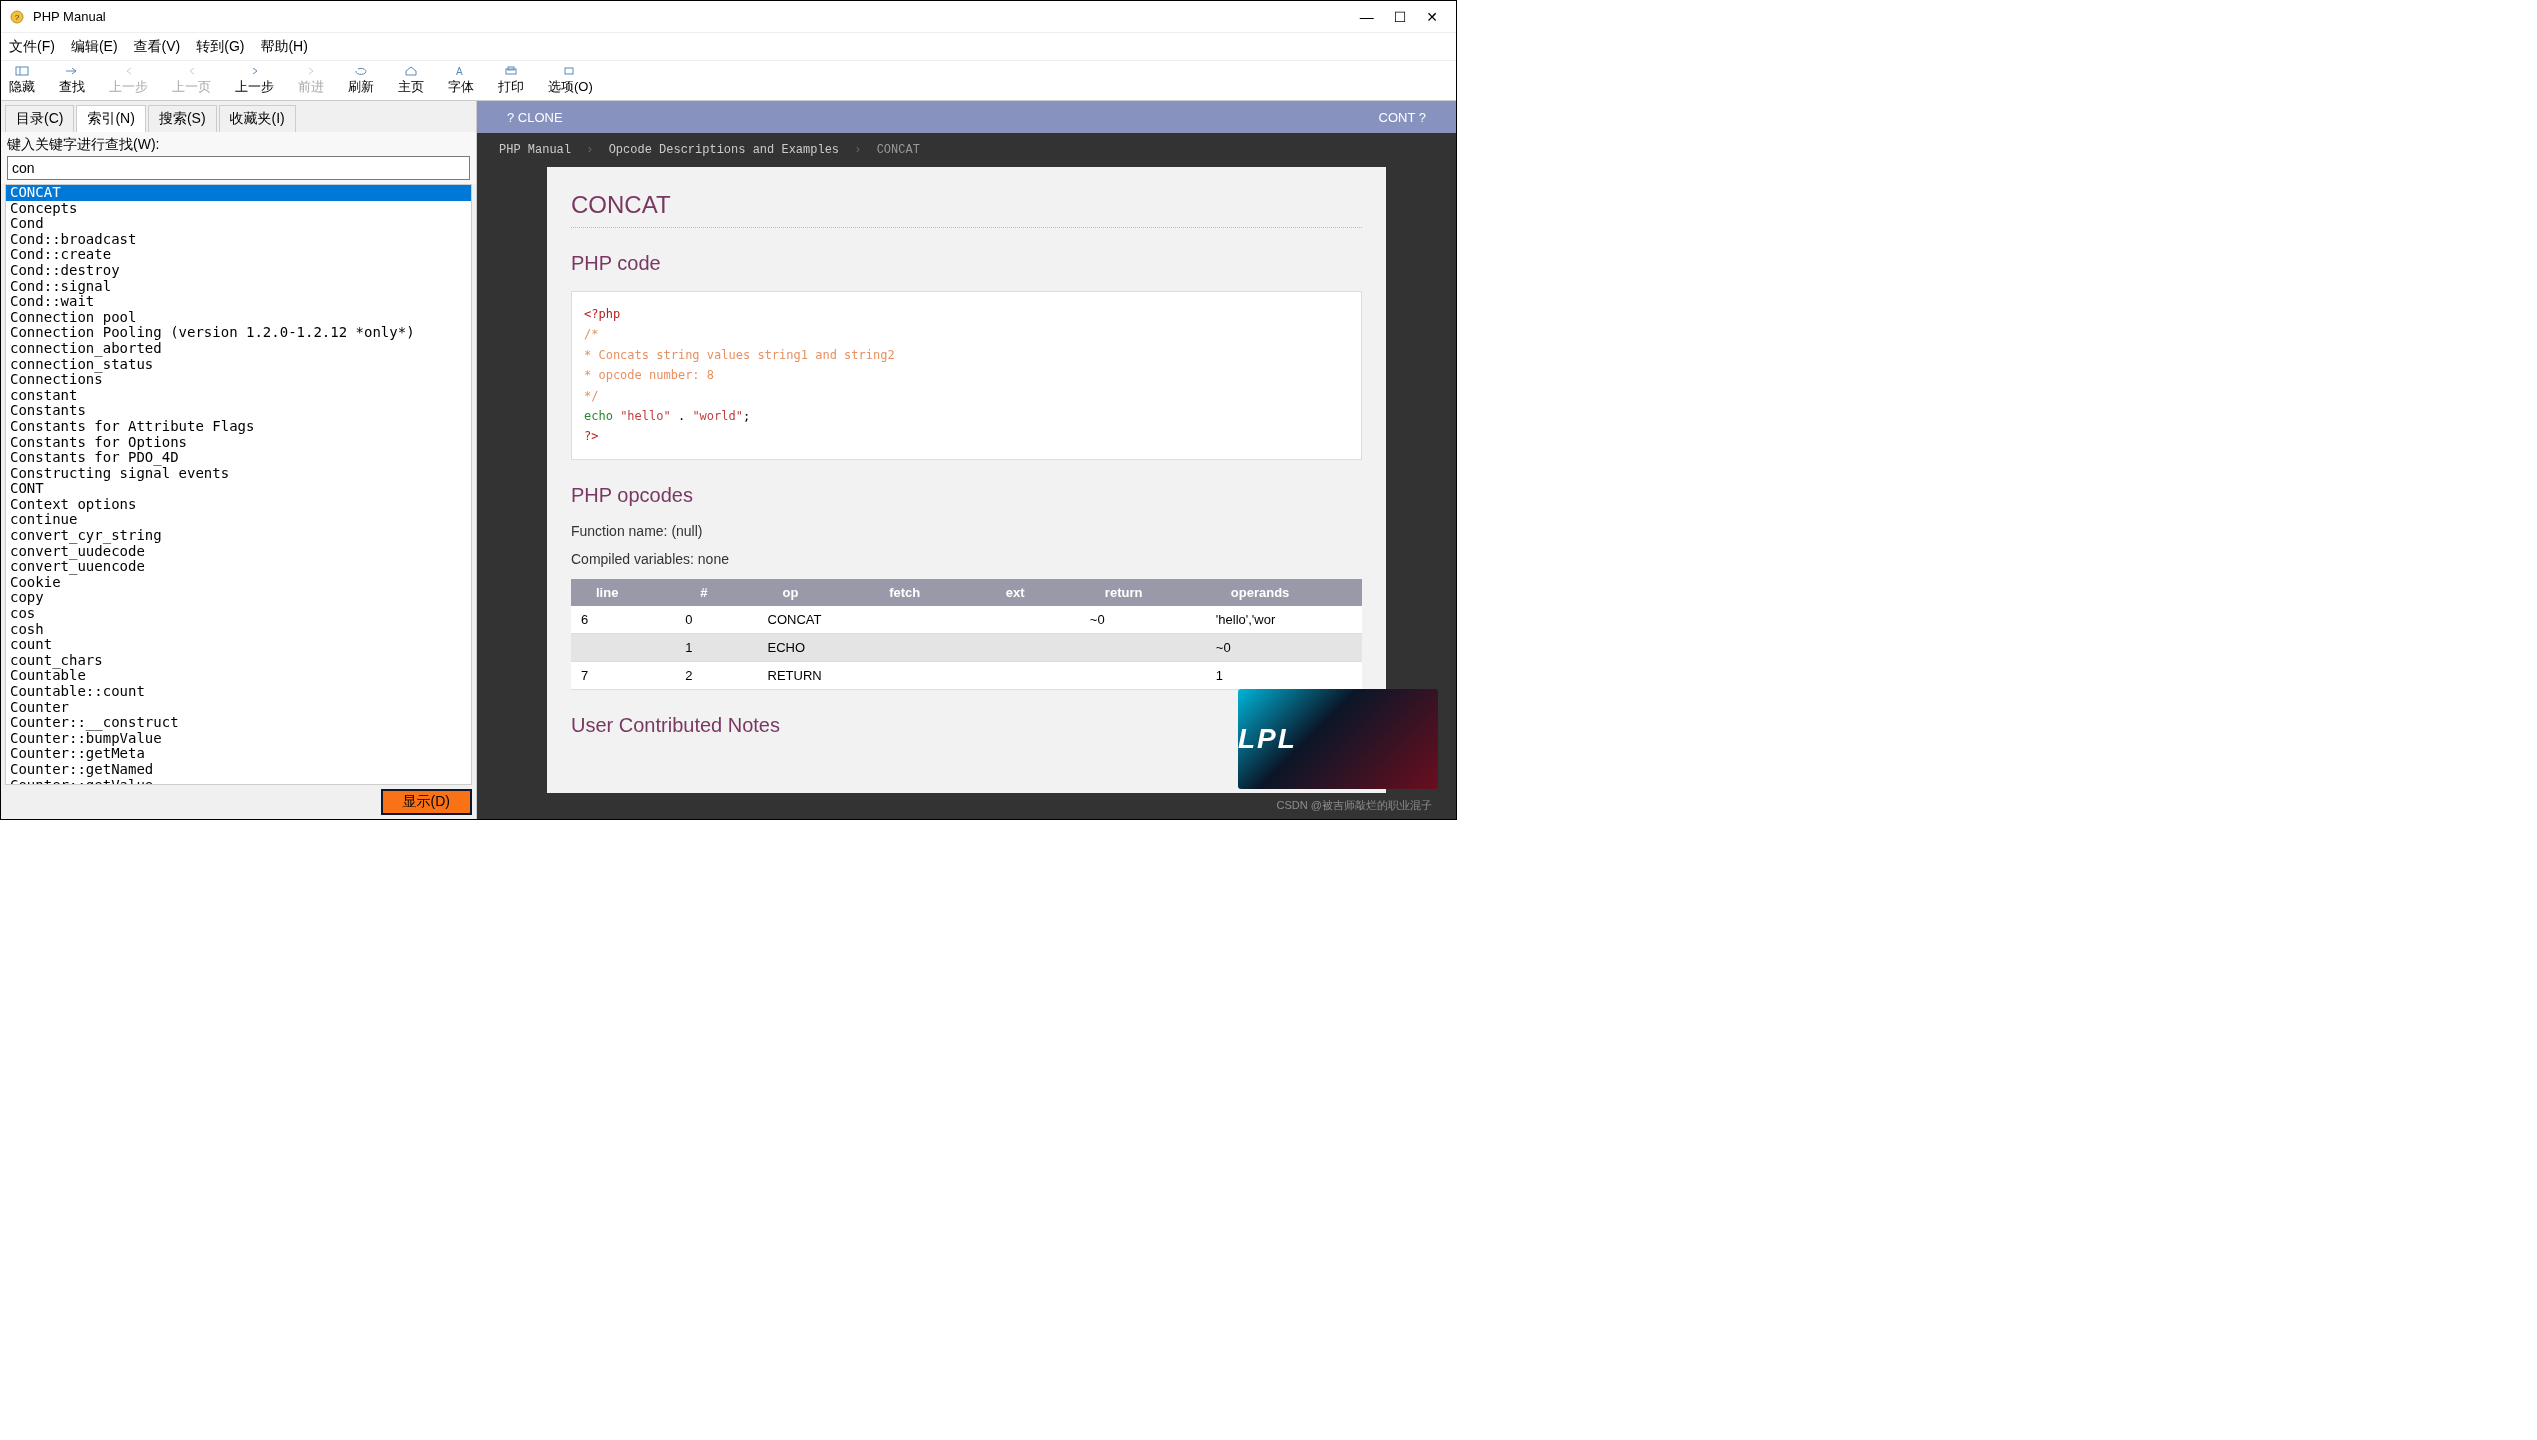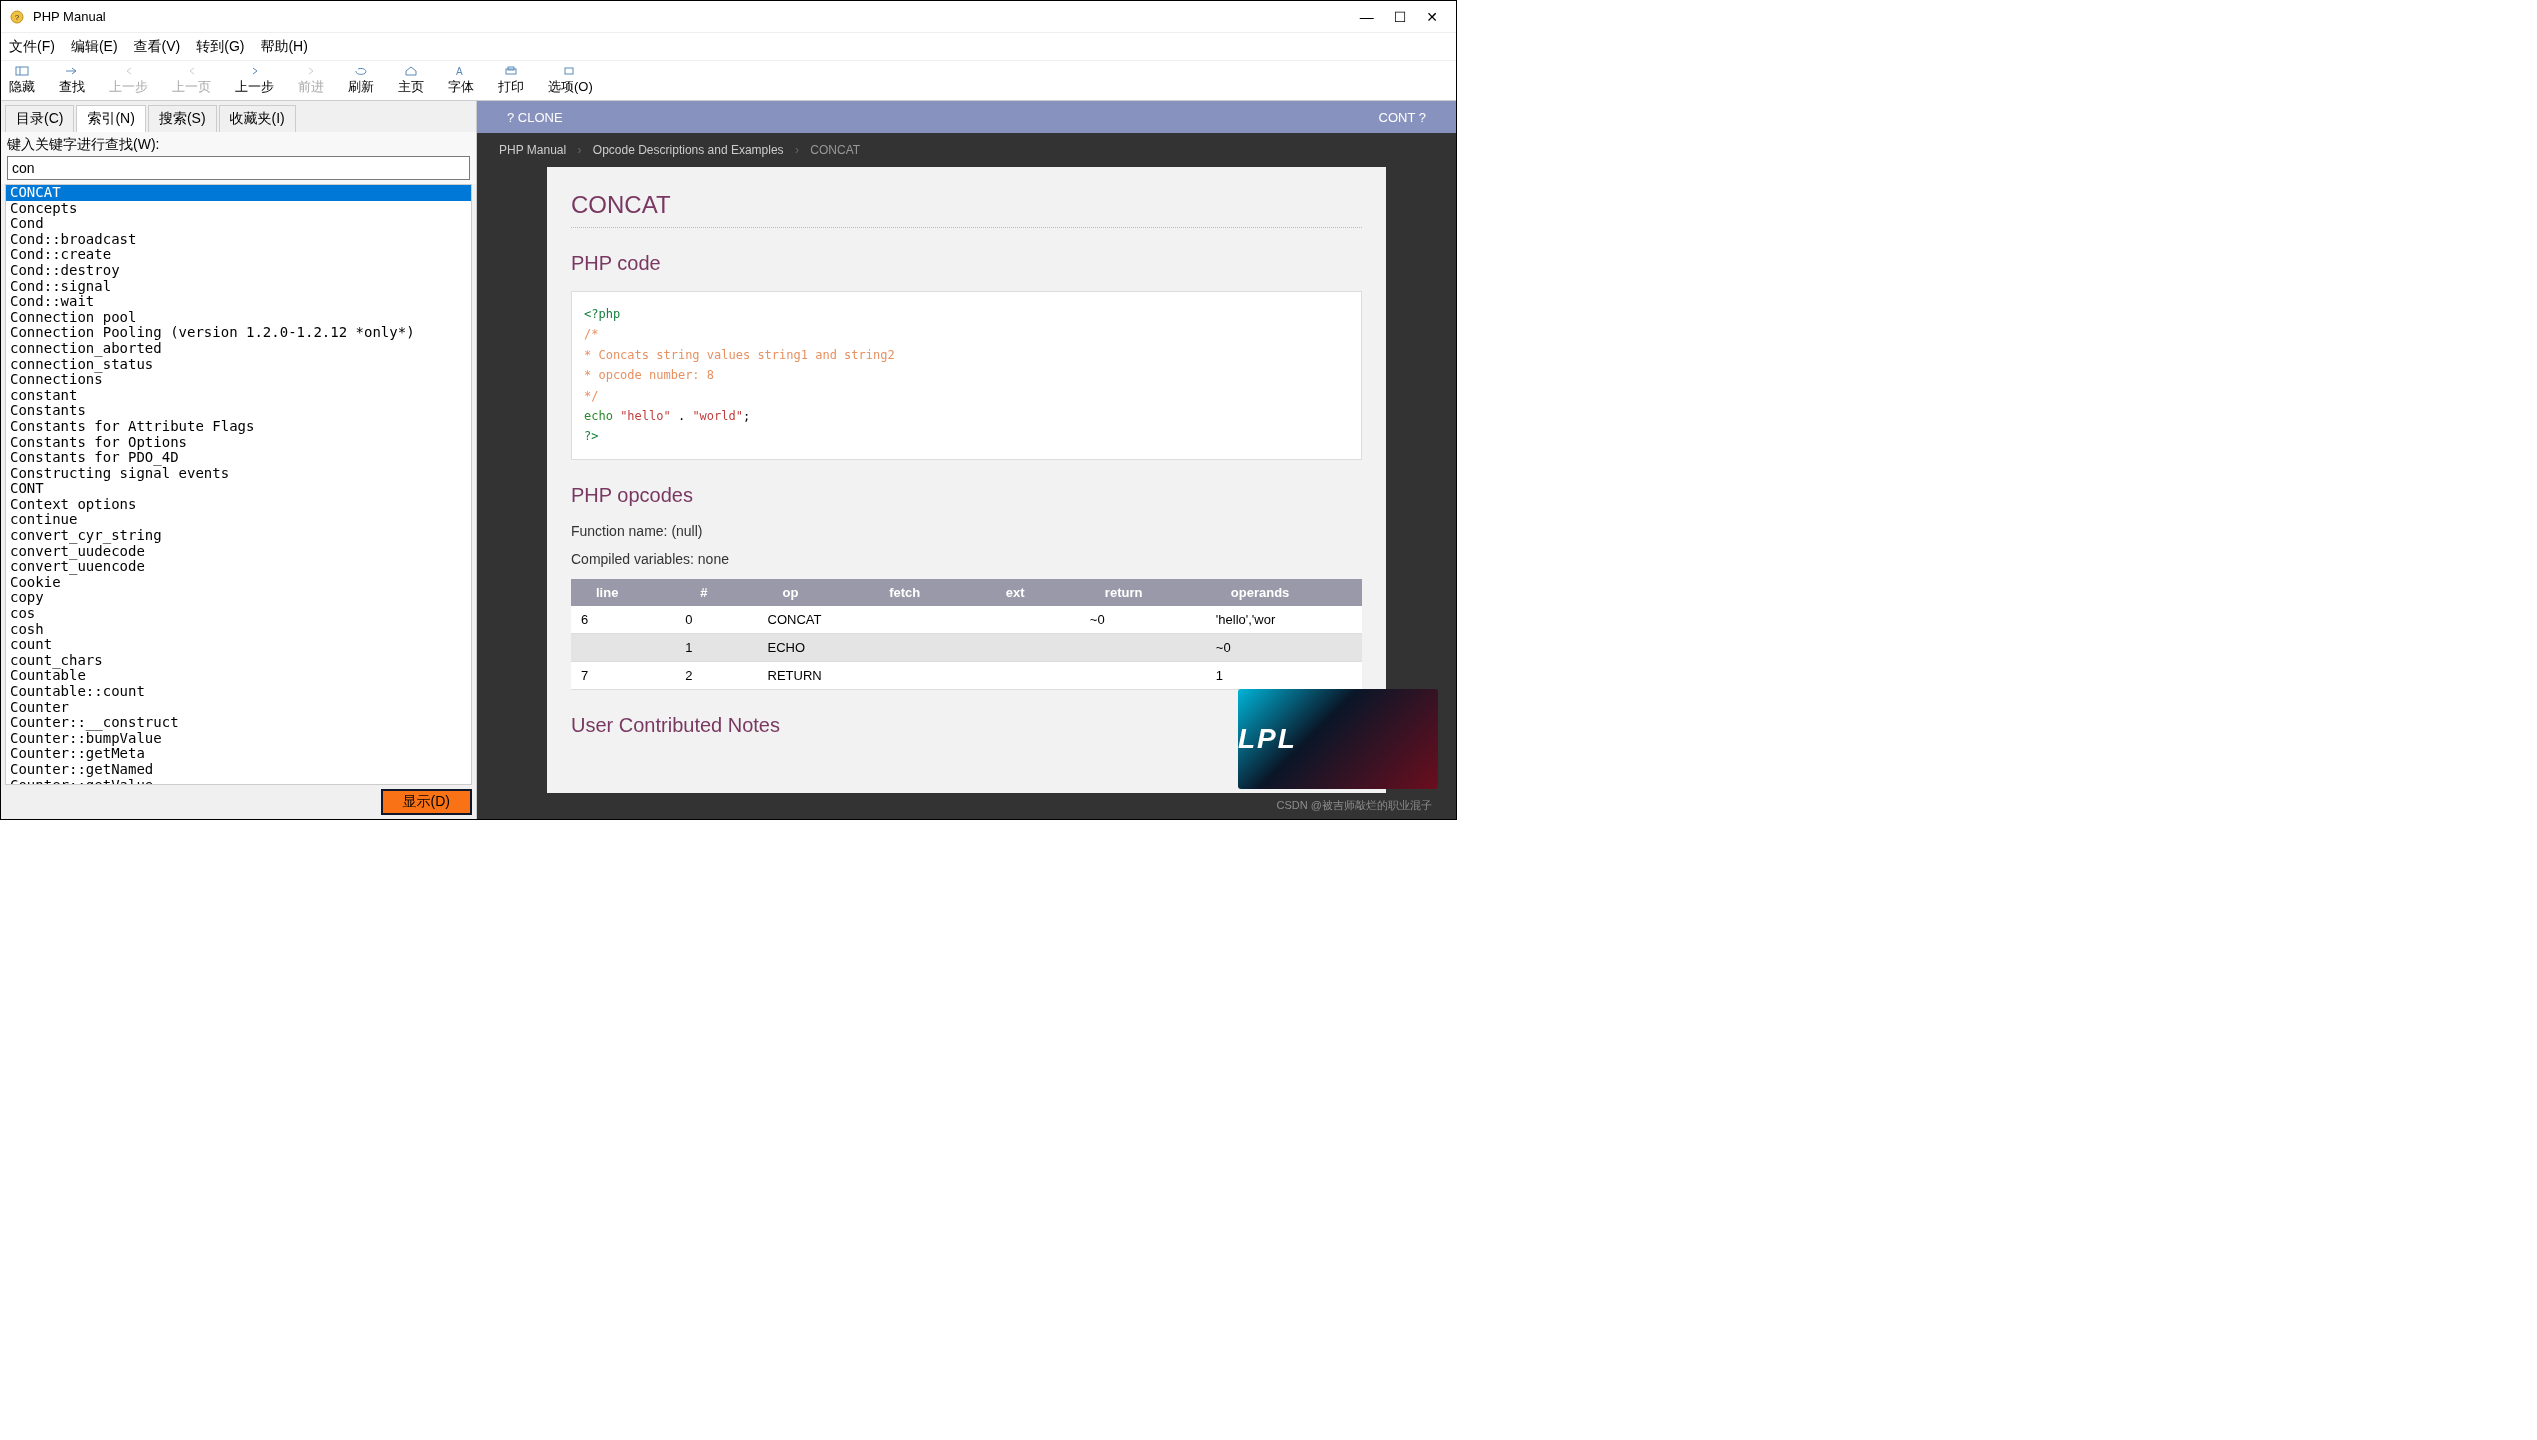--- a/index.html
+++ b/index.html
@@ -37,29 +37,29 @@
     .list::-webkit-scrollbar-track { background: #f0f0f0; }
     .list::-webkit-scrollbar-thumb { background: #c0c0c0; }
     .showbtn-area { padding: 4px; text-align: right; }
     .showbtn { padding: 2px 20px; font-size: 14px; border: 2px solid #0f172a; background: #f97316; cursor: pointer; }
     
     .content { flex: 1; background: #333; overflow-y: auto; position: relative; }
     .content::-webkit-scrollbar { width: 18px; }
     .content::-webkit-scrollbar-track { background: #f0f0f0; }
     .content::-webkit-scrollbar-thumb { background: #4d4d4d; }
     .navbar { background: #8892bf; height: 32px; display: flex; align-items: center; justify-content: space-between; padding: 0 30px; color: #fff; font-size: 13px; }
-    .breadcrumb { background: #333; color: #999; padding: 10px 22px; font-size: 12px; }
+    .breadcrumb { background: #333; color: #999; padding: 10px 22px; font-size: 12px; font-family: Liberation Mono, monospace; }
     .breadcrumb .bc-sep { margin: 0 8px; color: #666; }
     .breadcrumb .bc-link { color: #ccc; }
     
     .contentbox { background: #f2f2f2; margin: 0 70px 20px; padding: 24px 24px 40px; }
     .h1 { color: #793862; font-size: 24px; font-weight: normal; margin-bottom: 16px; padding-bottom: 8px; border-bottom: 1px dotted #bbb; }
     .h2 { color: #793862; font-size: 20px; font-weight: normal; margin: 24px 0 16px; }
     .codebox { background: #fff; border: 1px solid #ddd; padding: 12px; font-family: Consolas, monospace; font-size: 12px; line-height: 1.7; }
-    .tag { color: #15803d; }
+    .tag { color: #b91c1c; }
     .comment { color: #e89060; }
     .kw { color: #2a8a2a; }
     .str { color: #c04040; }
     .ptext { font-size: 14px; color: #333; margin: 12px 0; }
     
     table.opcodes { width: 100%; border-collapse: collapse; font-size: 13px; }
     table.opcodes th { background: #99a; color: #fff; text-align: left; padding: 6px 25px; font-weight: bold; }
     table.opcodes td { padding: 6px 10px; border-bottom: 1px solid #ddd; }
     table.opcodes tr:nth-child(even) td { background: #e4e4e4; }
     table.opcodes tr:nth-child(odd) td { background: #fff; }

